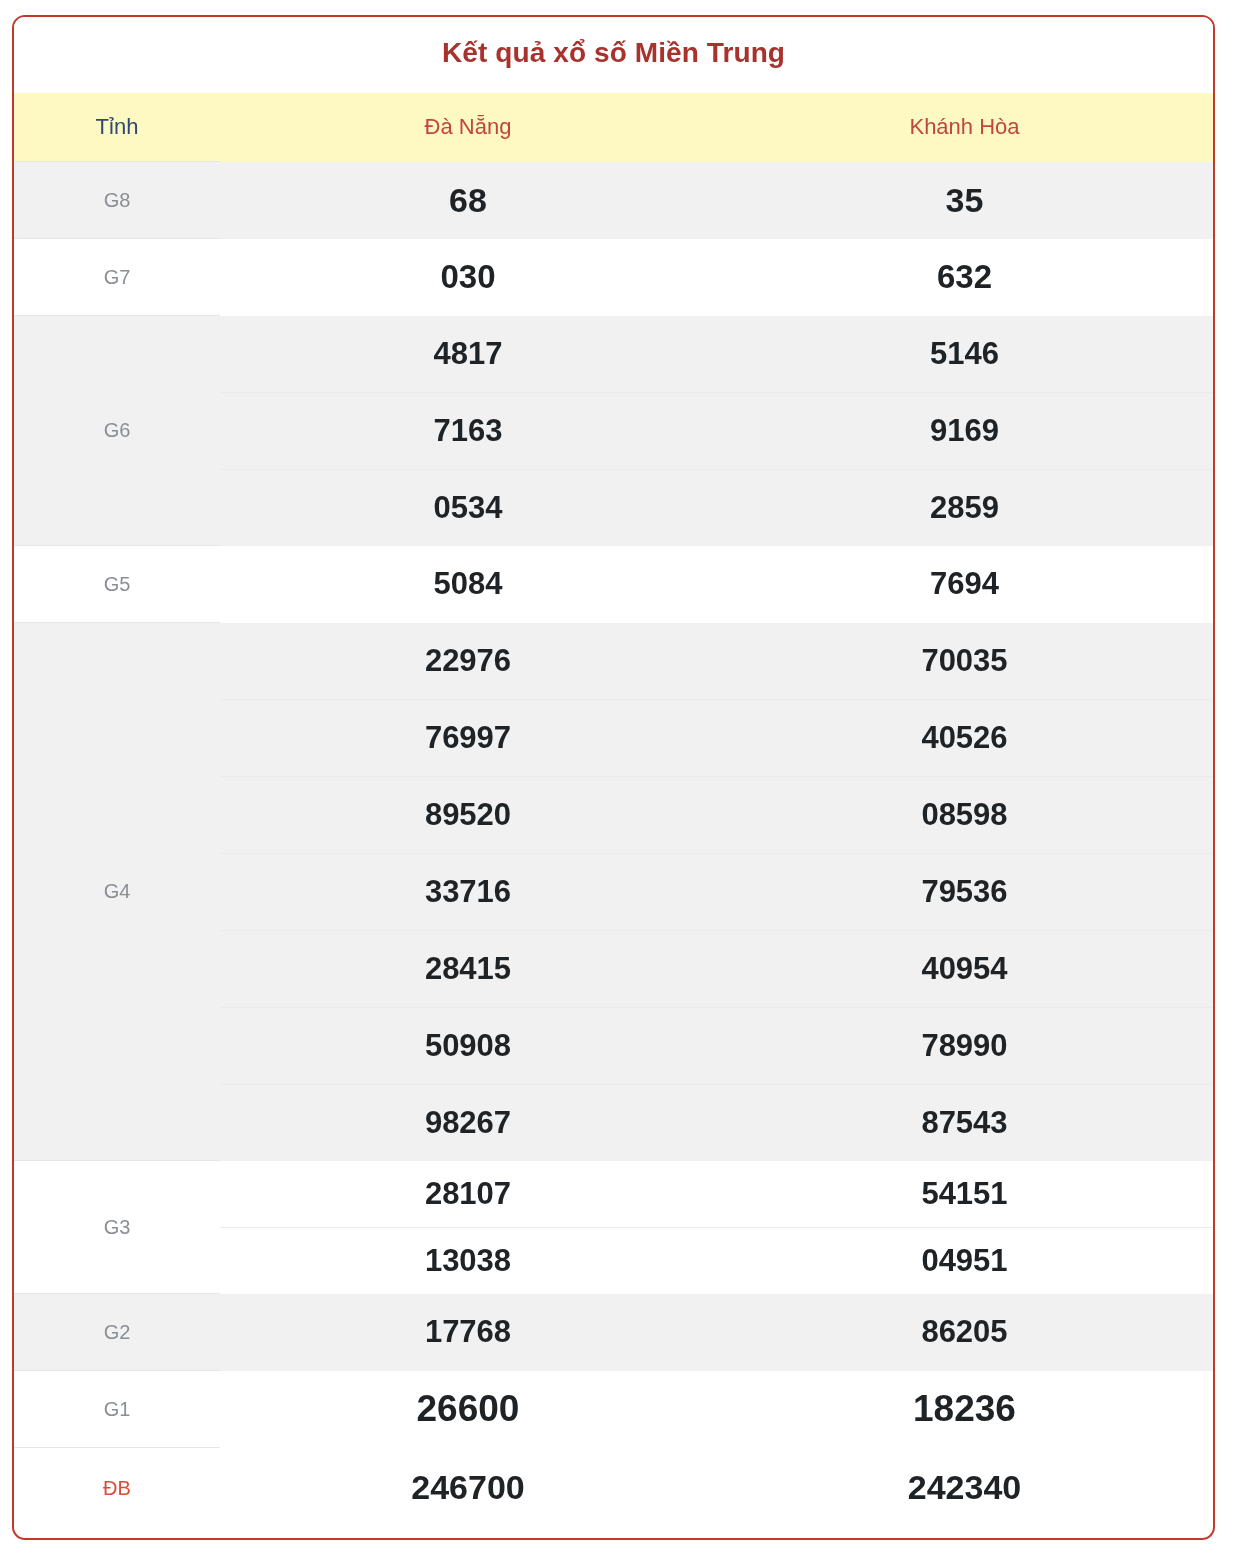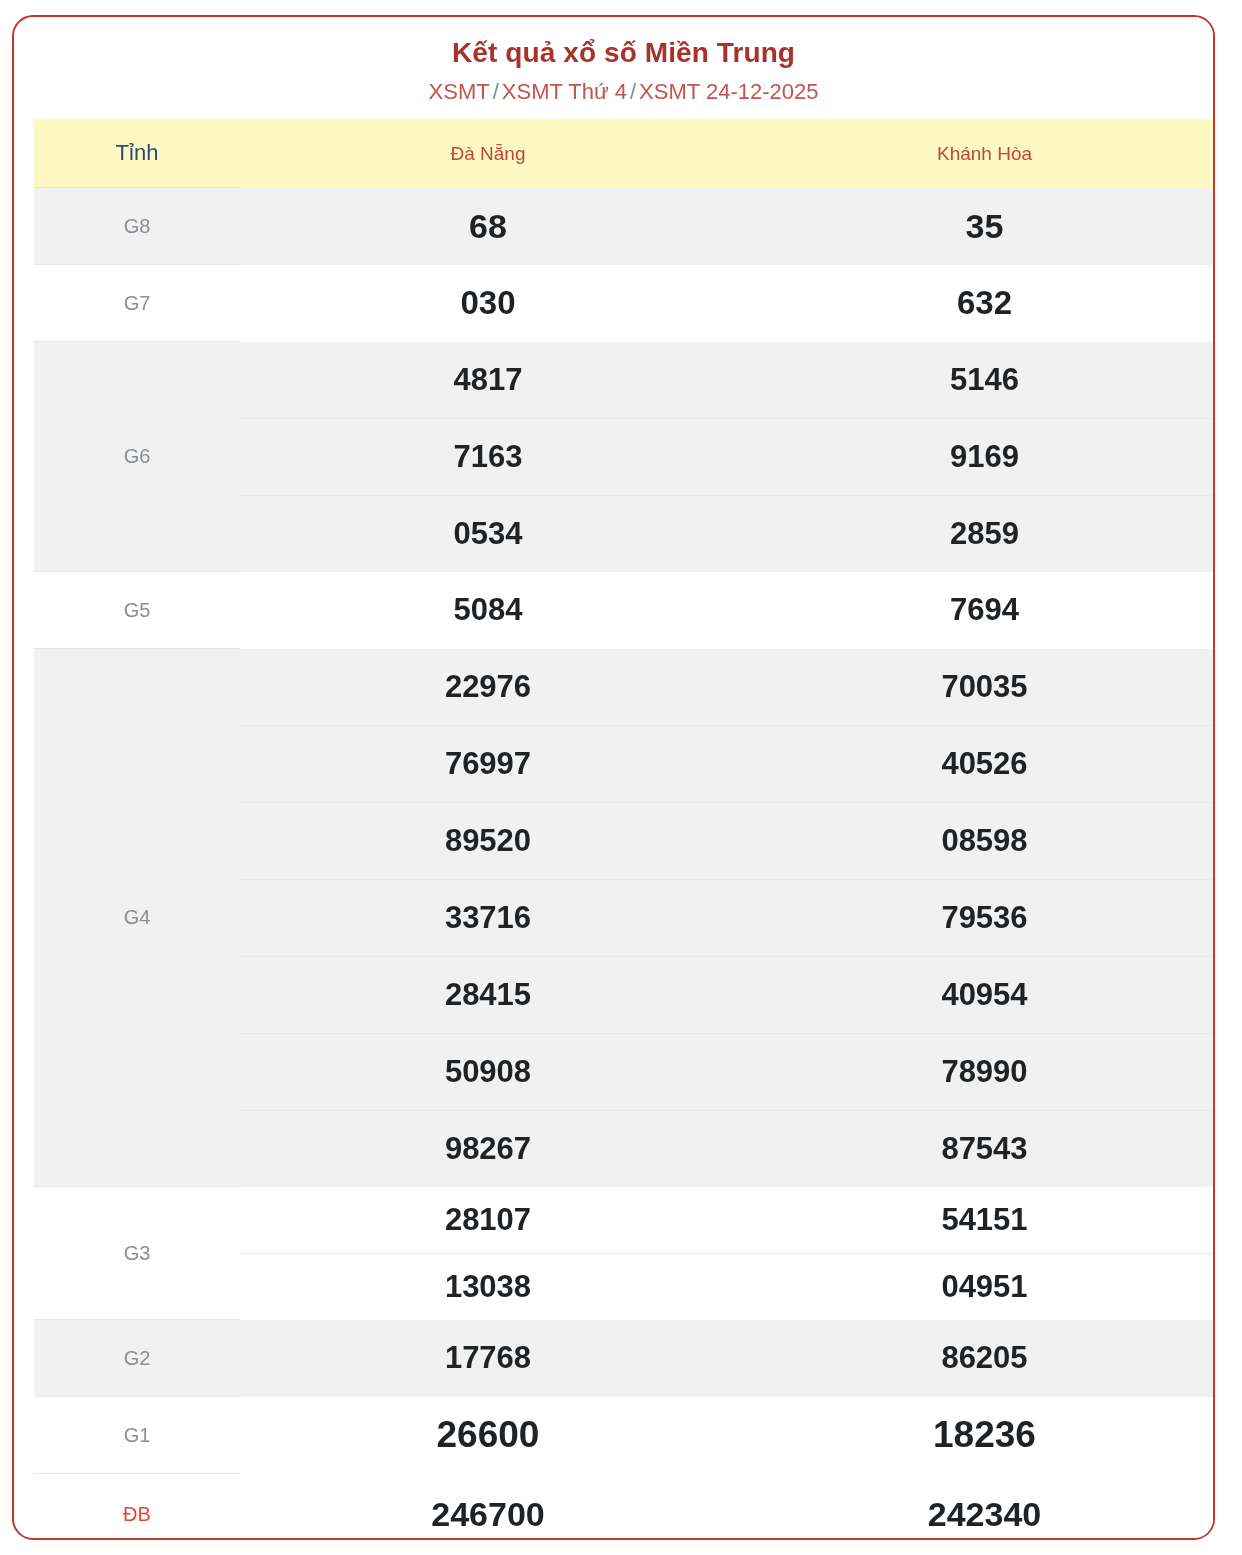--- a/index.html
+++ b/index.html
@@ -20,24 +20,23 @@
     overflow: hidden;
   }
   .result-card {
     position: absolute;
     left: 12px;
     top: 15px;
     width: 1203px;
     height: 1525px;
     box-sizing: border-box;
     border: 2px solid #c0392b;
-    border-radius: 21px;
+    border-radius: 13px;
     background: #ffffff;
     overflow: hidden;
-    padding-left: 20px;
   }
   .card-head {
     padding-top: 18px;
     padding-bottom: 14px;
     text-align: center;
     background: #ffffff;
   }
   .card-title {
     font-size: 28px;
     font-weight: bold;
@@ -84,21 +83,21 @@
     font-weight: normal;
     border-top: 1px solid #e4e6e9;
     border-bottom: 1px solid #e4e6e9;
   }
   th.th-prov {
     color: #2e4a72;
     font-size: 22px;
   }
   th.th-city {
     color: #c0463f;
-    font-size: 19px;
+    font-size: 22px;
     border-left: 1px solid #dfe1e4;
   }
 
   td.lbl {
     color: #8a8f95;
     font-size: 20px;
     font-weight: normal;
   }
   td.num {
     color: #1f2326;
@@ -141,23 +140,20 @@
   .h-db { height: 80px; }
 </style>
 </head>
 <body>
 
 <div class="page">
   <div class="result-card">
 
     <div class="card-head">
       <div class="card-title">Kết quả xổ số Miền Trung</div>
-      <div class="breadcrumb">
-        <a class="crumb" href="#">XSMT</a><span class="crumb-sep">/</span><a class="crumb" href="#">XSMT Thứ 4</a><span class="crumb-sep">/</span><a class="crumb" href="#">XSMT 24-12-2025</a>
-      </div>
     </div>
 
     <table class="lotto">
       <colgroup>
         <col class="c-prov">
         <col class="c-dn">
         <col class="c-kh">
       </colgroup>
       <thead>
         <tr>

